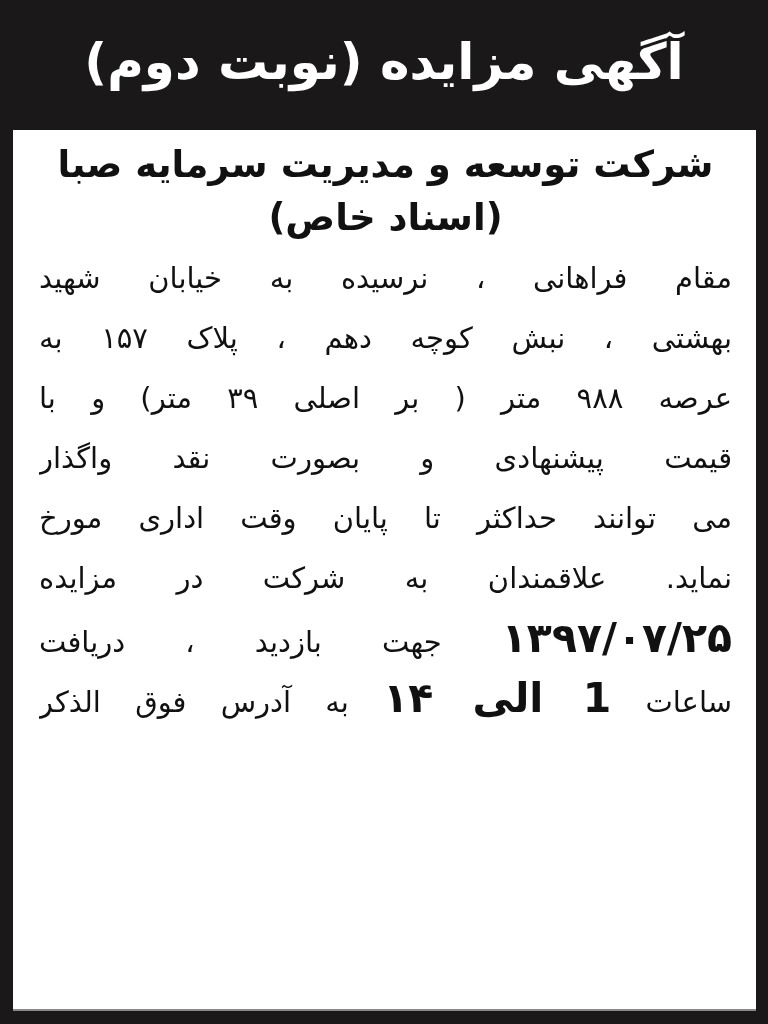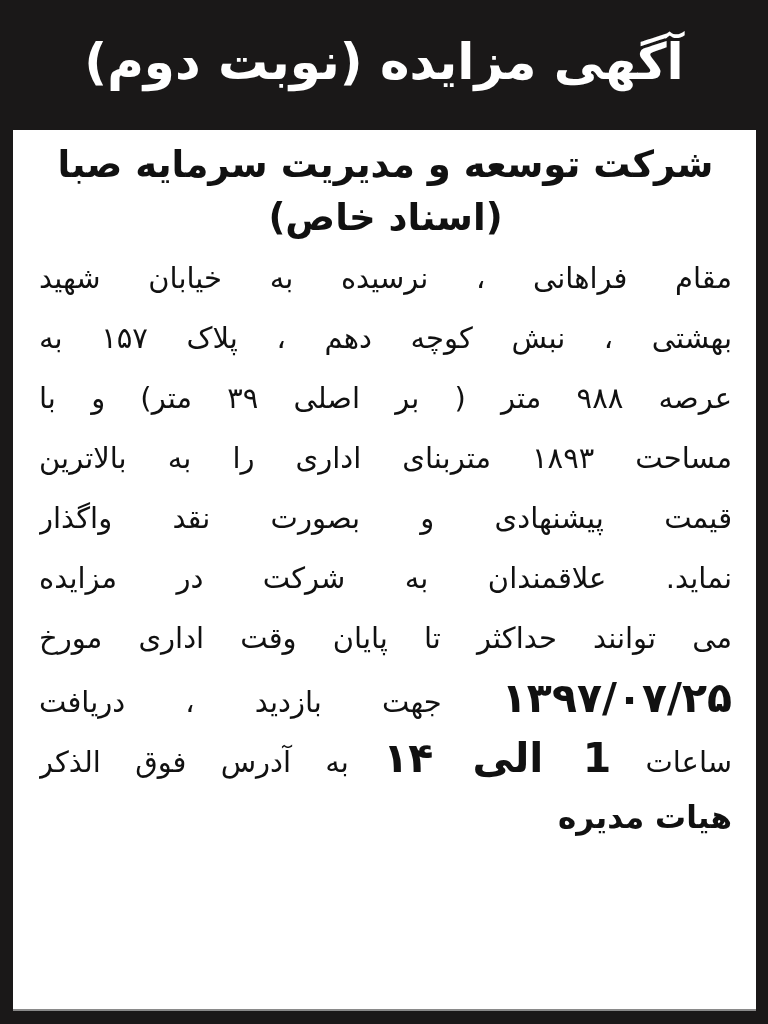--- a/index.html
+++ b/index.html
@@ -103,25 +103,23 @@
     <div class="header-title">آگهی مزایده (نوبت دوم)</div>
   </div>
 
   <div class="panel">
     <div class="company-name">شرکت توسعه و مدیریت سرمایه صبا</div>
     <div class="company-type">(اسناد خاص)</div>
 
     <div class="body-line"><span>مقام فراهانی ، نرسیده به خیابان شهید</span></div>
     <div class="body-line"><span>بهشتی ، نبش کوچه دهم ، پلاک ۱۵۷ به</span></div>
     <div class="body-line"><span>عرصه ۹۸۸ متر ( بر اصلی ۳۹ متر) و با</span></div>
-    <div class="body-line"><span>مساحت ۱۸۹۳ متربنای اداری را به بالاترین</span></div>
     <div class="body-line"><span>قیمت پیشنهادی و بصورت نقد واگذار</span></div>
+    <div class="body-line"><span>می توانند حداکثر تا پایان وقت اداری مورخ</span></div>
     <div class="body-line"><span>نماید. علاقمندان به شرکت در مزایده</span></div>
-    <div class="body-line"><span>می توانند حداکثر تا پایان وقت اداری مورخ</span></div>
     <div class="body-line"><span class="em">۱۳۹۷/۰۷/۲۵</span><span> جهت بازدید ، دریافت</span></div>
     <div class="body-line"><span>ساعات </span><span class="em">1 الی ۱۴</span><span> به آدرس فوق الذکر</span></div>
 
     <div class="last-row">
-      <span class="signature">هیات مدیره</span>
     </div>
   </div>
 
 </div>
 
 </body></html>

